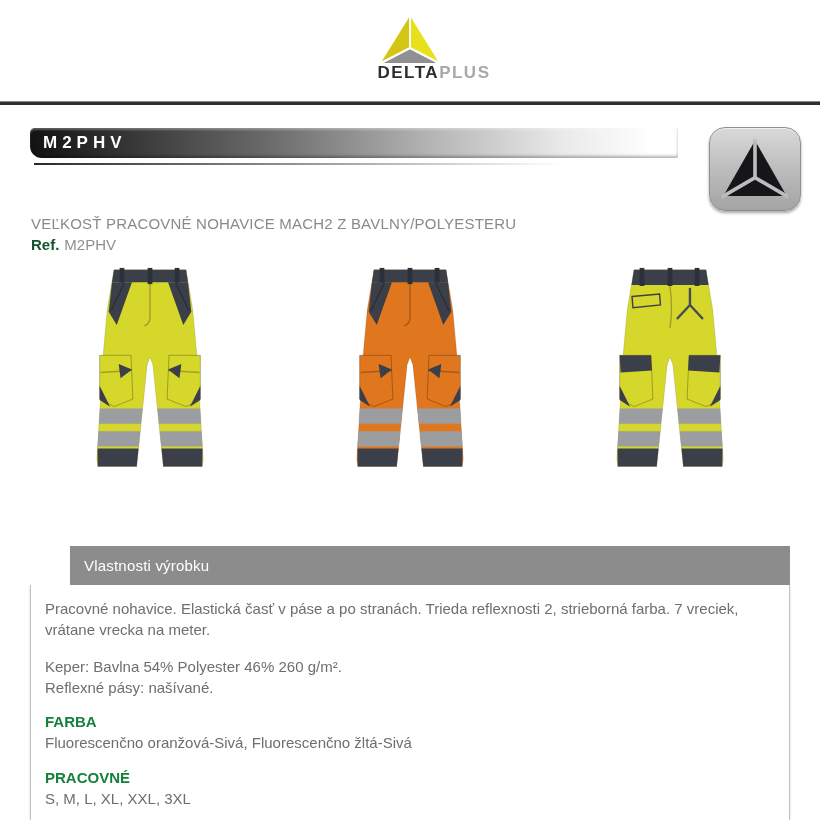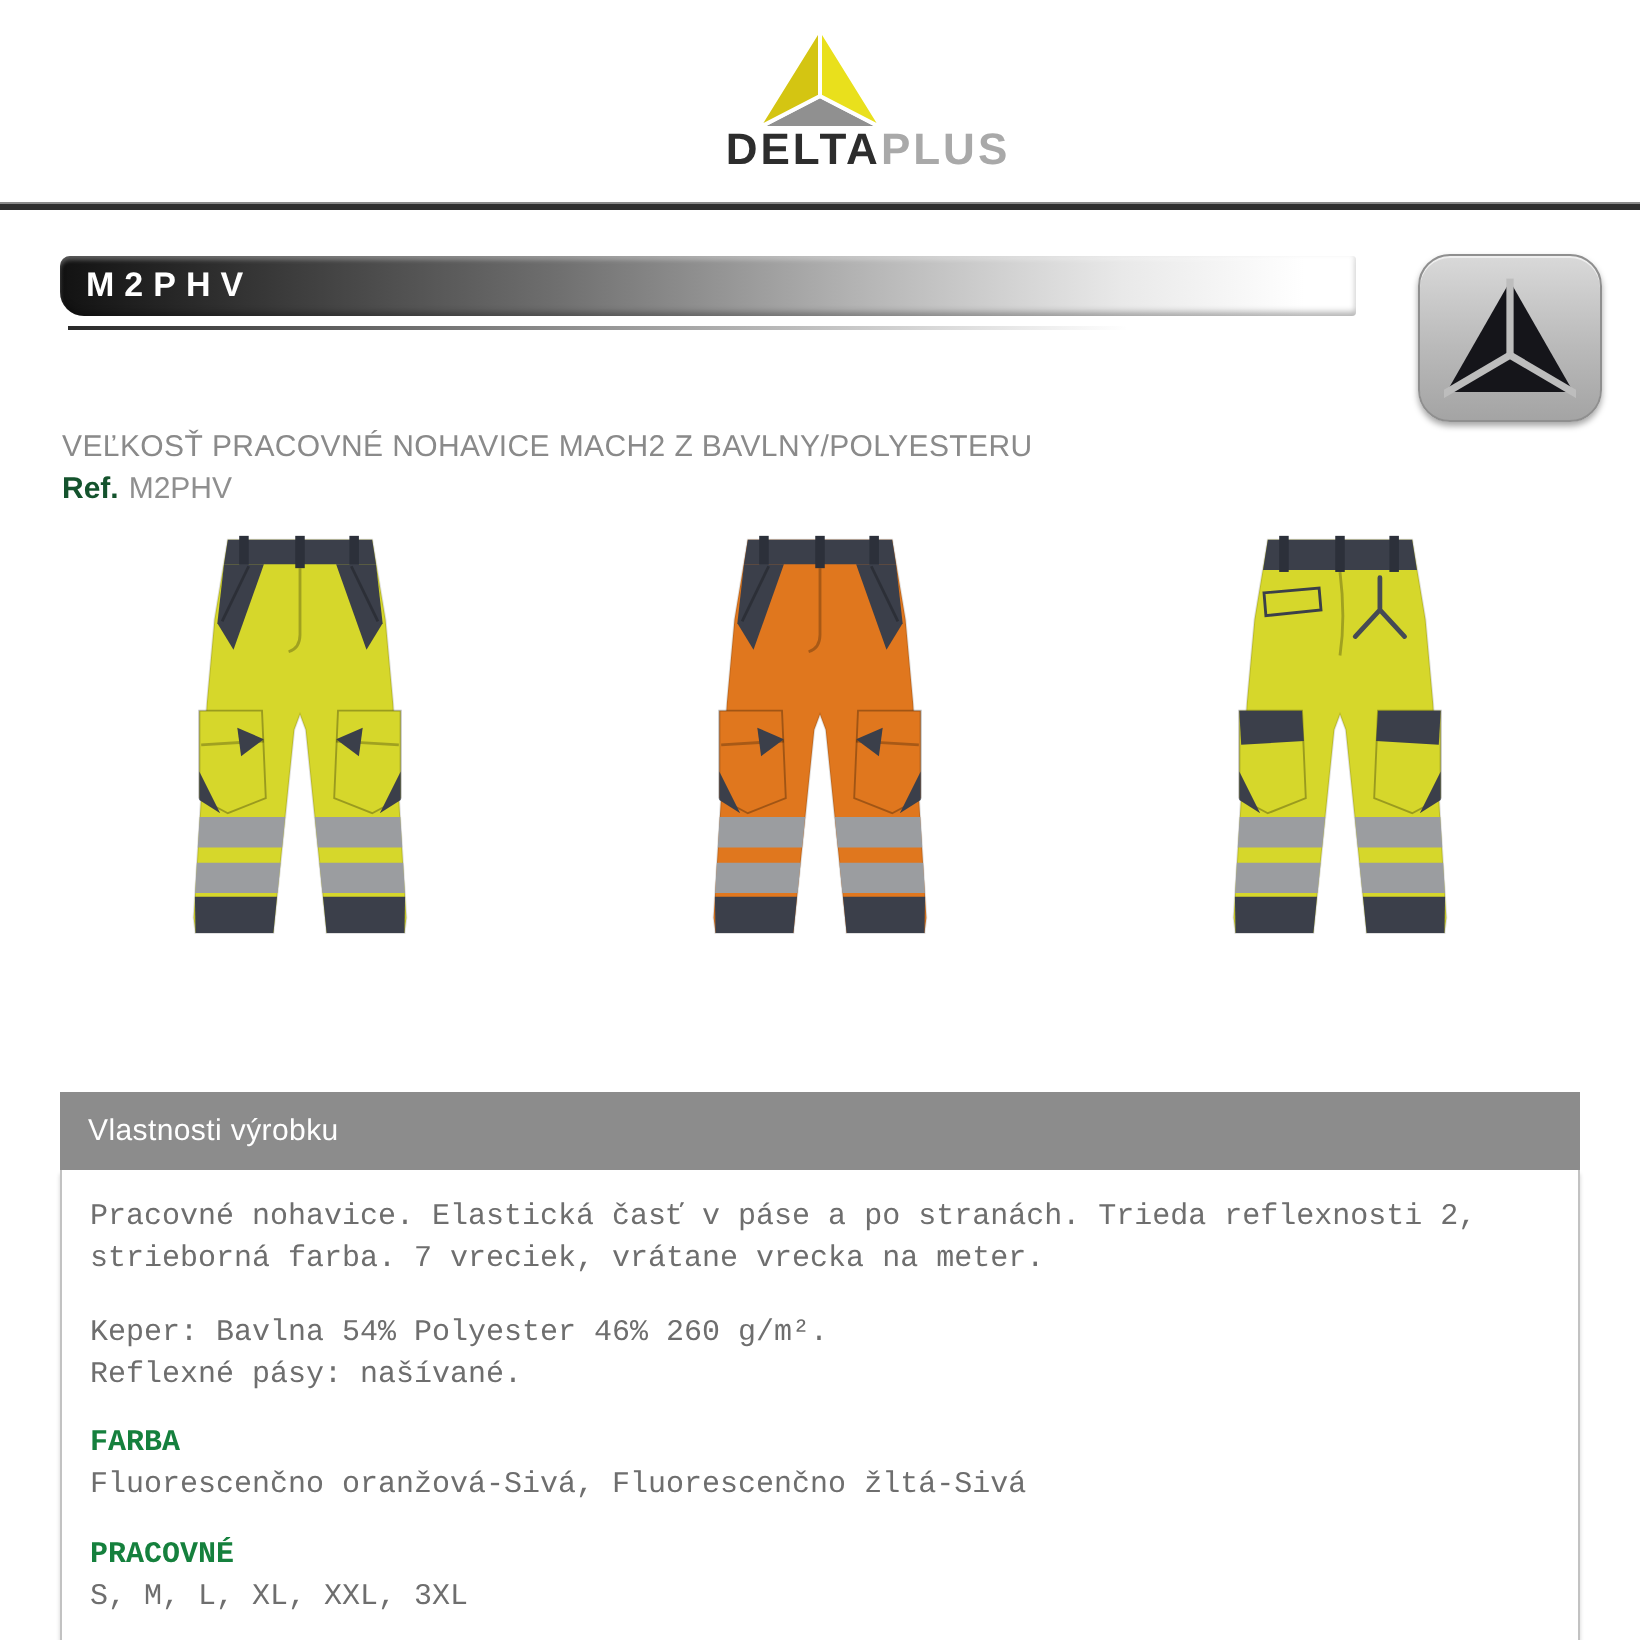--- a/index.html
+++ b/index.html
@@ -2,21 +2,21 @@
 <html><head>
 <meta charset="utf-8">
 <style>
   html,body{margin:0;padding:0;background:#fff;}
   body{width:820px;height:820px;overflow:hidden;font-family:"Liberation Sans",sans-serif;}
   .page{position:relative;width:820px;height:820px;background:#fff;}
 
   
   .logo-block{position:absolute;top:12px;left:0;right:0;text-align:center;}
   .logo-tri{display:block;margin:0 auto -2px auto;}
-  .wordmark{font-size:22px;font-weight:bold;letter-spacing:1.5px;line-height:1;padding-left:48px;}
+  .wordmark{font-size:17px;font-weight:bold;letter-spacing:1.5px;line-height:1;padding-left:48px;}
   .wordmark .w1{color:#2d2d2d;}
   .wordmark .w2{color:#a9a9a9;}
   .tagline{font-size:9px;letter-spacing:1.6px;color:#9f9f9f;margin-top:2px;}
   .tagline b{color:#4f4f4f;}
   .tagline span{margin:0 2px;}
   .top-rule{position:absolute;top:101px;left:0;width:820px;height:3px;background:#2f2f2f;border-top:1px solid #8a8a8a;}
 
   
   .codebar{position:absolute;top:128px;left:30px;width:648px;height:30px;
     background:linear-gradient(90deg,#121212 0%,#2e2e2e 12%,#6e6e6e 38%,#b5b5b5 62%,#e9e9e9 82%,#ffffff 96%);
@@ -50,25 +50,25 @@
   .lp{fill:#2c303a;}
   .pkt{fill:currentColor;stroke:rgba(0,0,0,.28);stroke-width:1;}
   .pktb{fill:currentColor;stroke:#3b3f4a;stroke-width:1.5;}
   .str{fill:#9b9da0;}
   .stitch{fill:none;stroke:rgba(0,0,0,.25);stroke-width:1.5;}
   .ylogo{stroke:#454a55;stroke-width:2.5;fill:none;stroke-linecap:round;}
 
   
   .props{position:absolute;top:546px;left:30px;right:30px;}
   .props-header{background:#8c8c8c;color:#fff;font-size:15px;line-height:39px;height:39px;
-    padding-left:14px;letter-spacing:.2px;}
+    padding-left:14px;letter-spacing:.2px;margin-left:40px;}
   .props-body{background:#fff;border:1px solid #c2c2c2;border-top:none;
     box-shadow:0 2px 2px rgba(0,0,0,.18);
     padding:13px 16px 18px 14px;color:#6e6e6e;font-size:15px;line-height:1.42;}
-  .props-body p{margin:0;font-family:Liberation Mono, monospace;}
+  .props-body p{margin:0;}
   .p-desc{margin-bottom:15px !important;max-width:710px;}
   .p-head{color:#15803d;font-weight:bold;margin-top:13px !important;}
 </style>
 </head>
 <body>
 
 <svg width="0" height="0" style="position:absolute" aria-hidden="true">
   <defs>
     <g id="pant-front">
       <path class="sil" d="M42 6 H118 L125 48 L129 92 L136 205 L135 213 H94 L83 106 L80 98 L77 106 L66 213 H25 L24 205 L31 92 L35 48 Z"></path>

